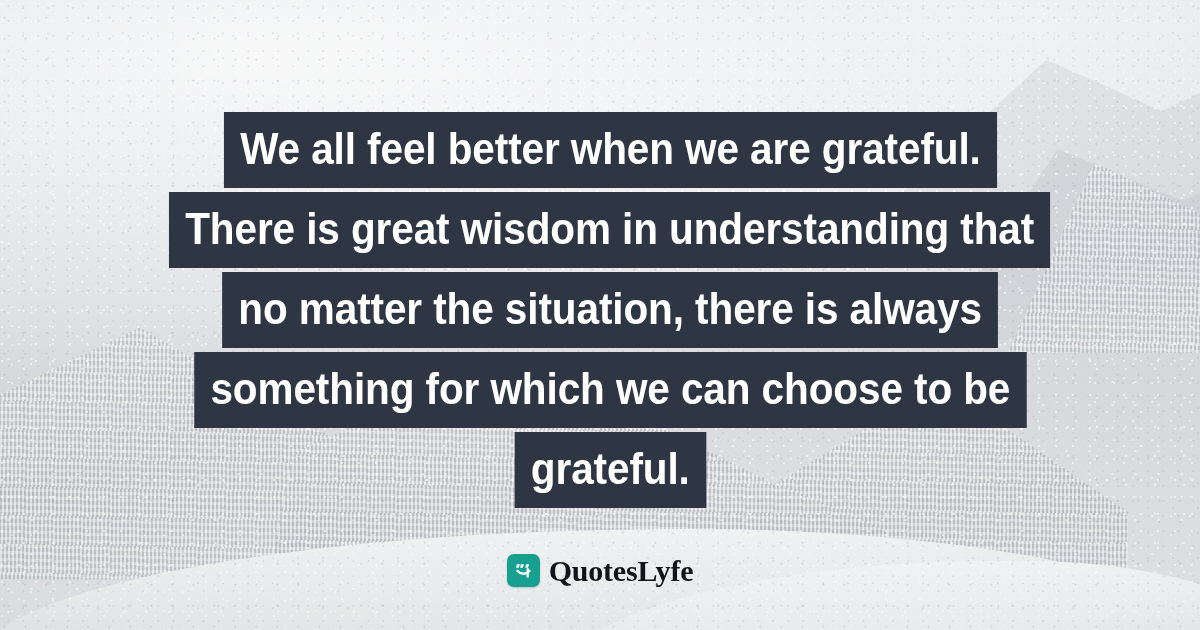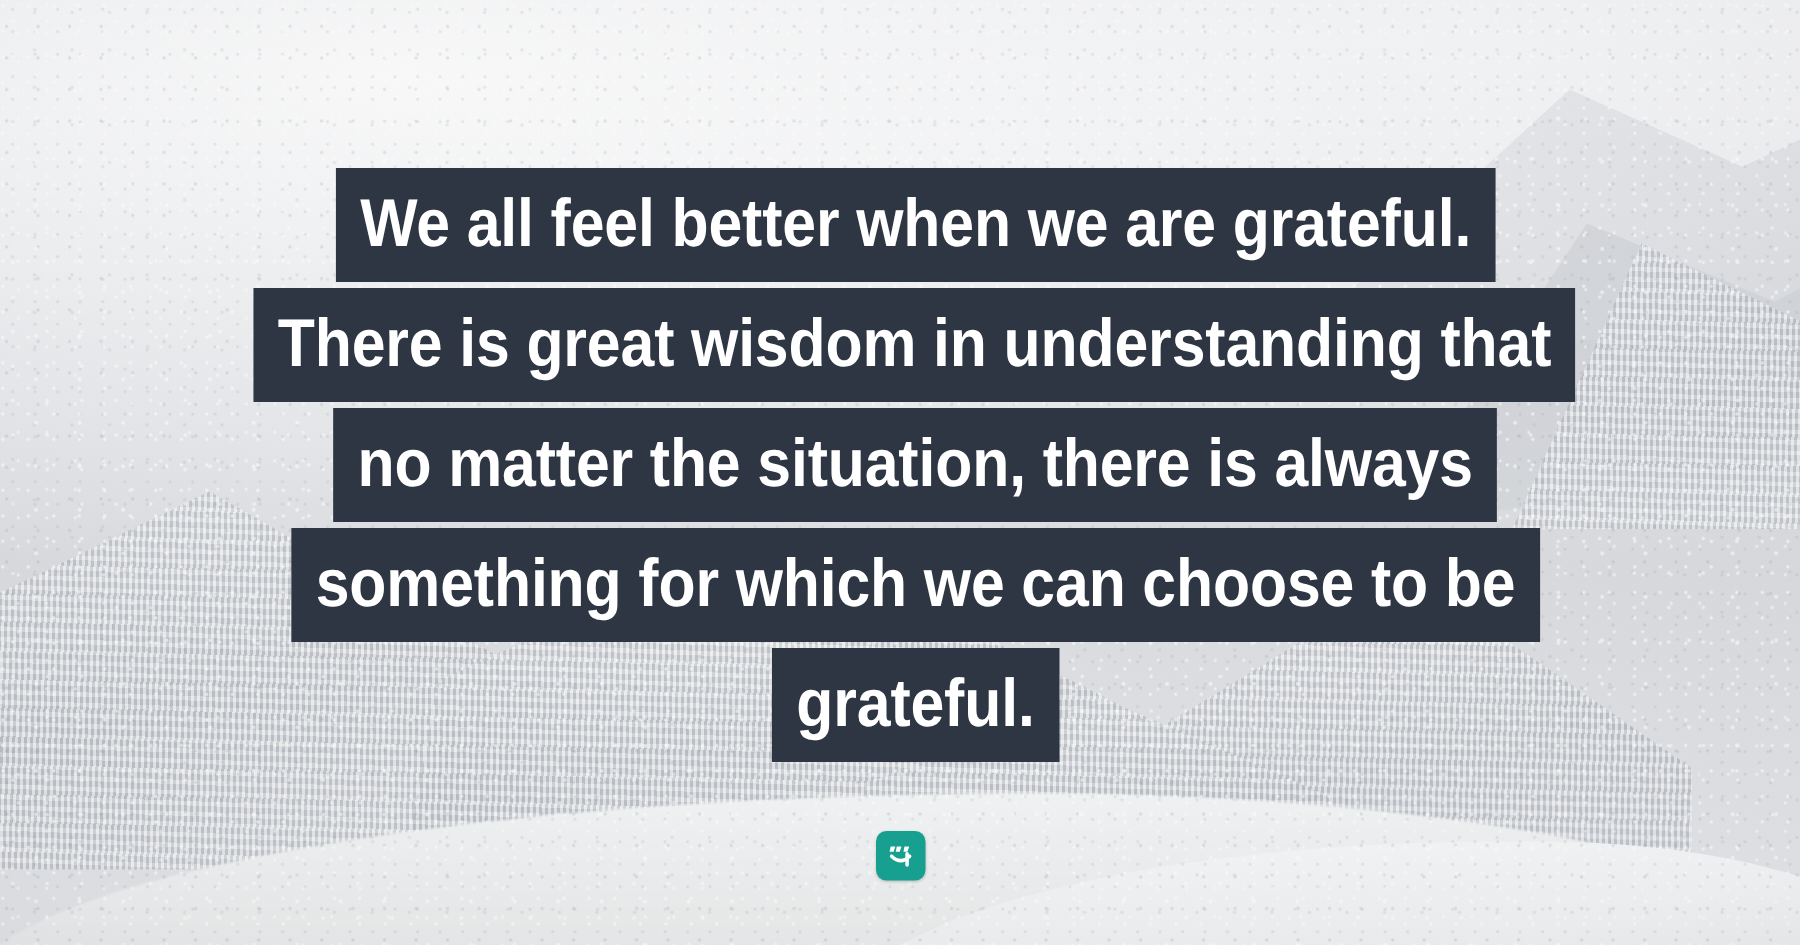--- a/index.html
+++ b/index.html
@@ -211,15 +211,16 @@
         <path d="M7.4 8.0 h4.0 l-1.5 4.6 h-3.4 z" fill="#ffffff"></path>
         <path d="M12.6 8.0 h4.0 l-1.5 4.6 h-3.4 z" fill="#ffffff"></path>
 
         <path d="M19.2 8.0 h4.0 l-1.5 4.6 h-3.4 z" fill="#ffffff"></path>
 
         <path d="M8.2 16.4 q7.8 7.6 15.4 0" stroke="#ffffff" stroke-width="3" fill="none" stroke-linecap="round"></path>
 
         <path d="M21.4 14.2 v9.6" stroke="#ffffff" stroke-width="3" fill="none" stroke-linecap="round"></path>
       </svg>
     </span>
+    <span class="brand-name">QuotesLyfe</span>
   </div>
 
 </div>
 
 </body></html>

